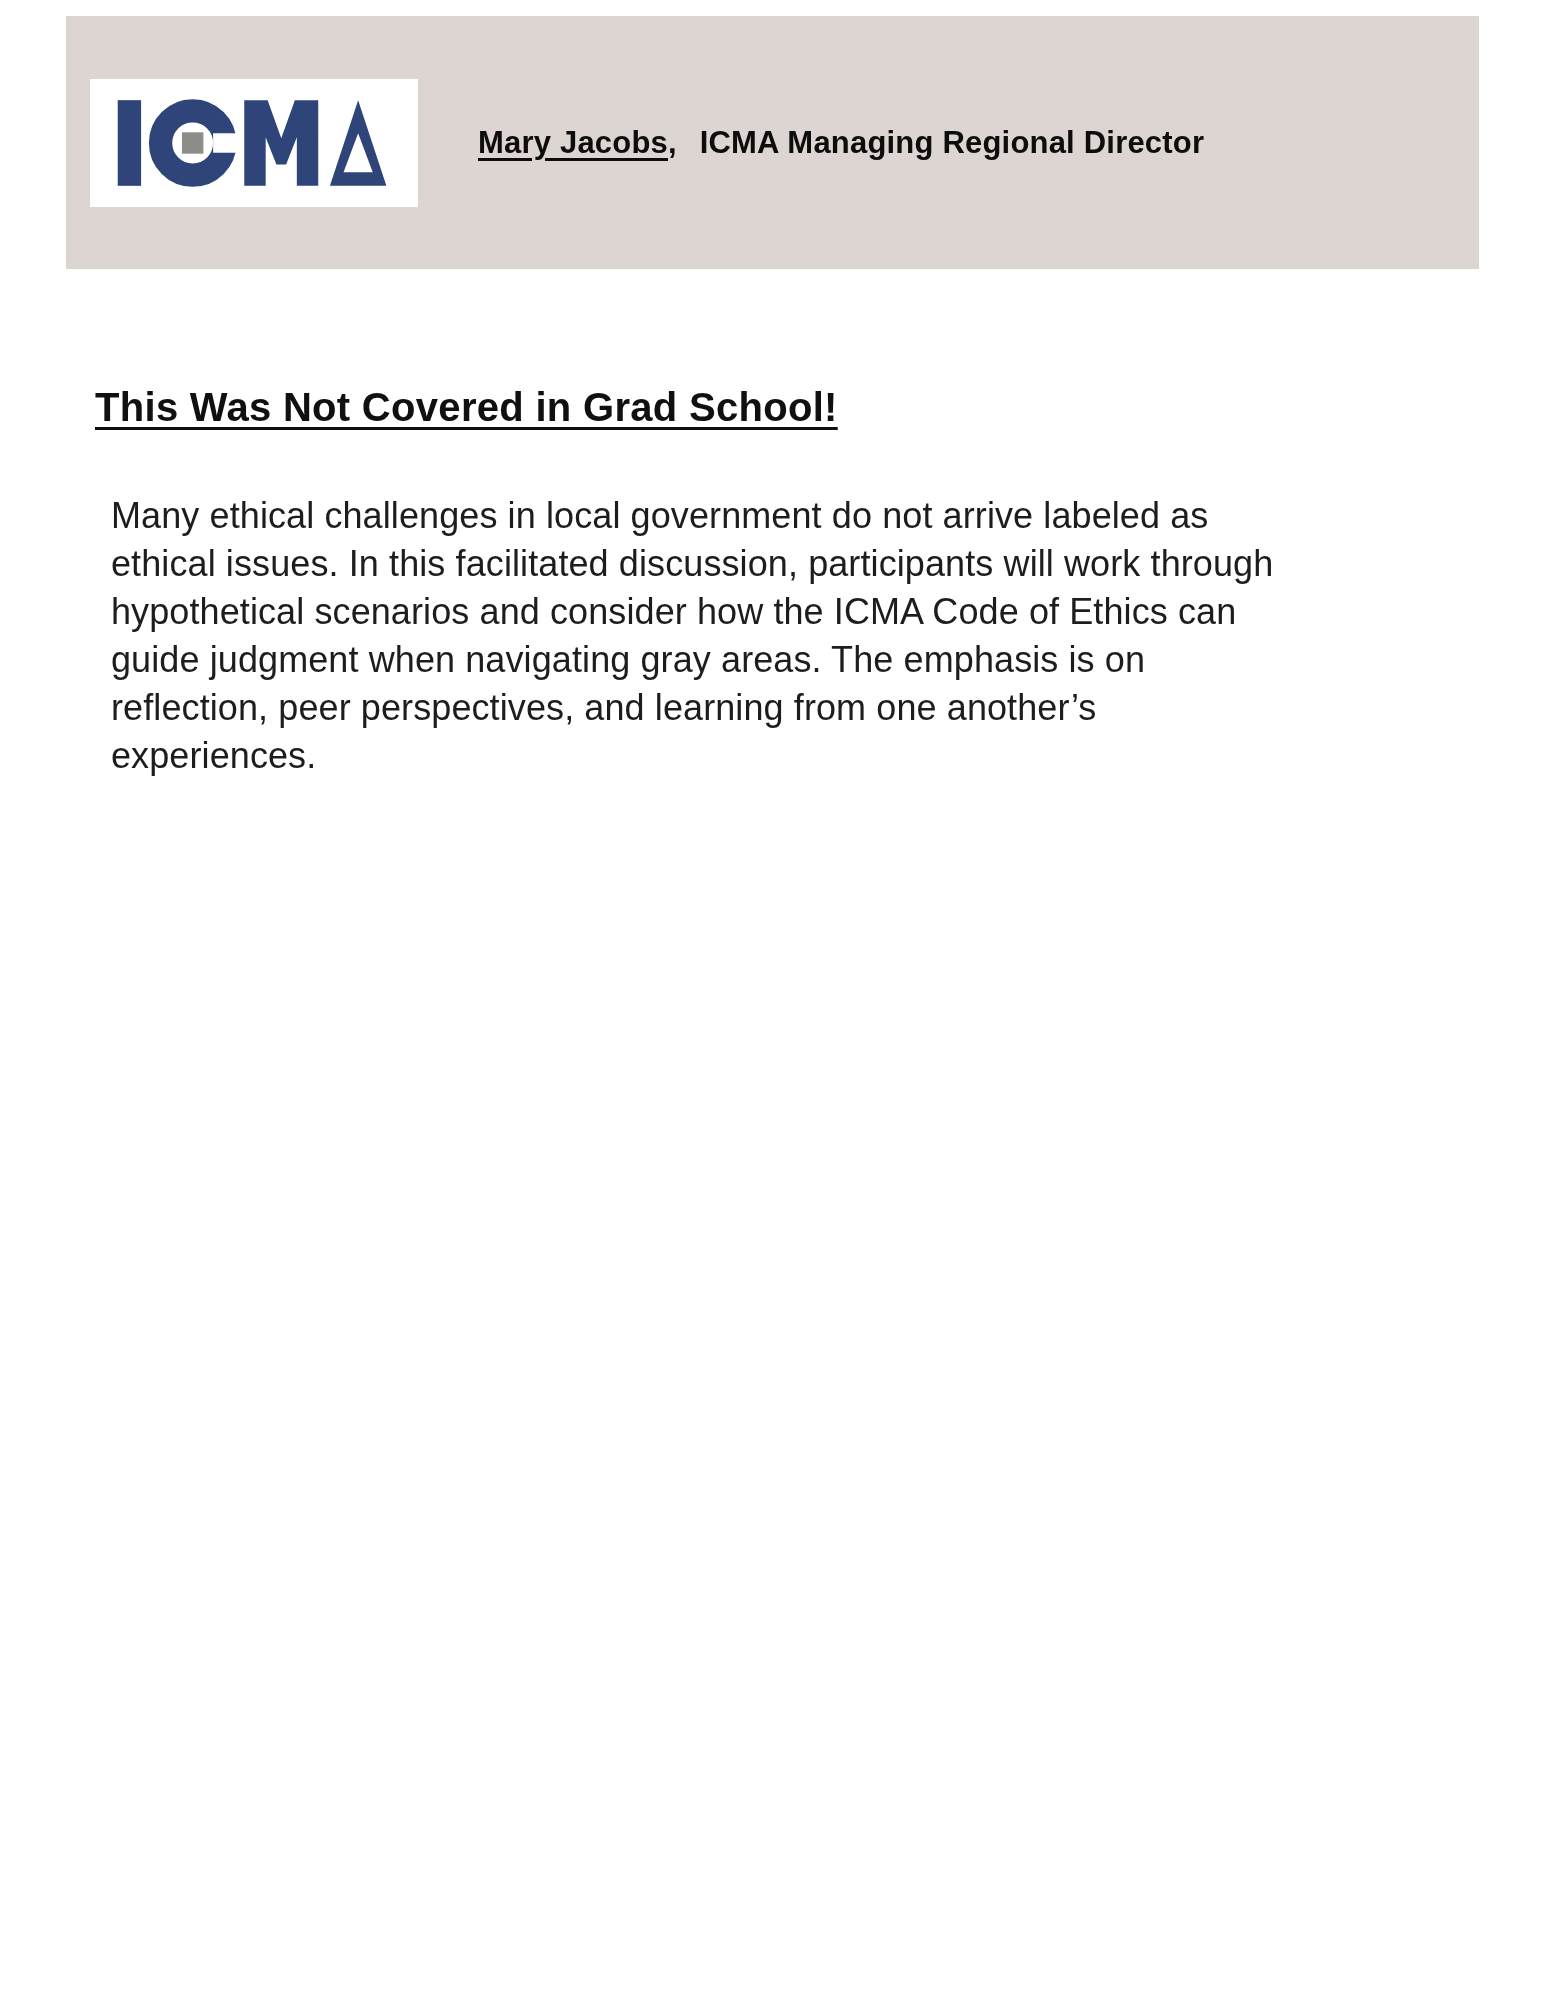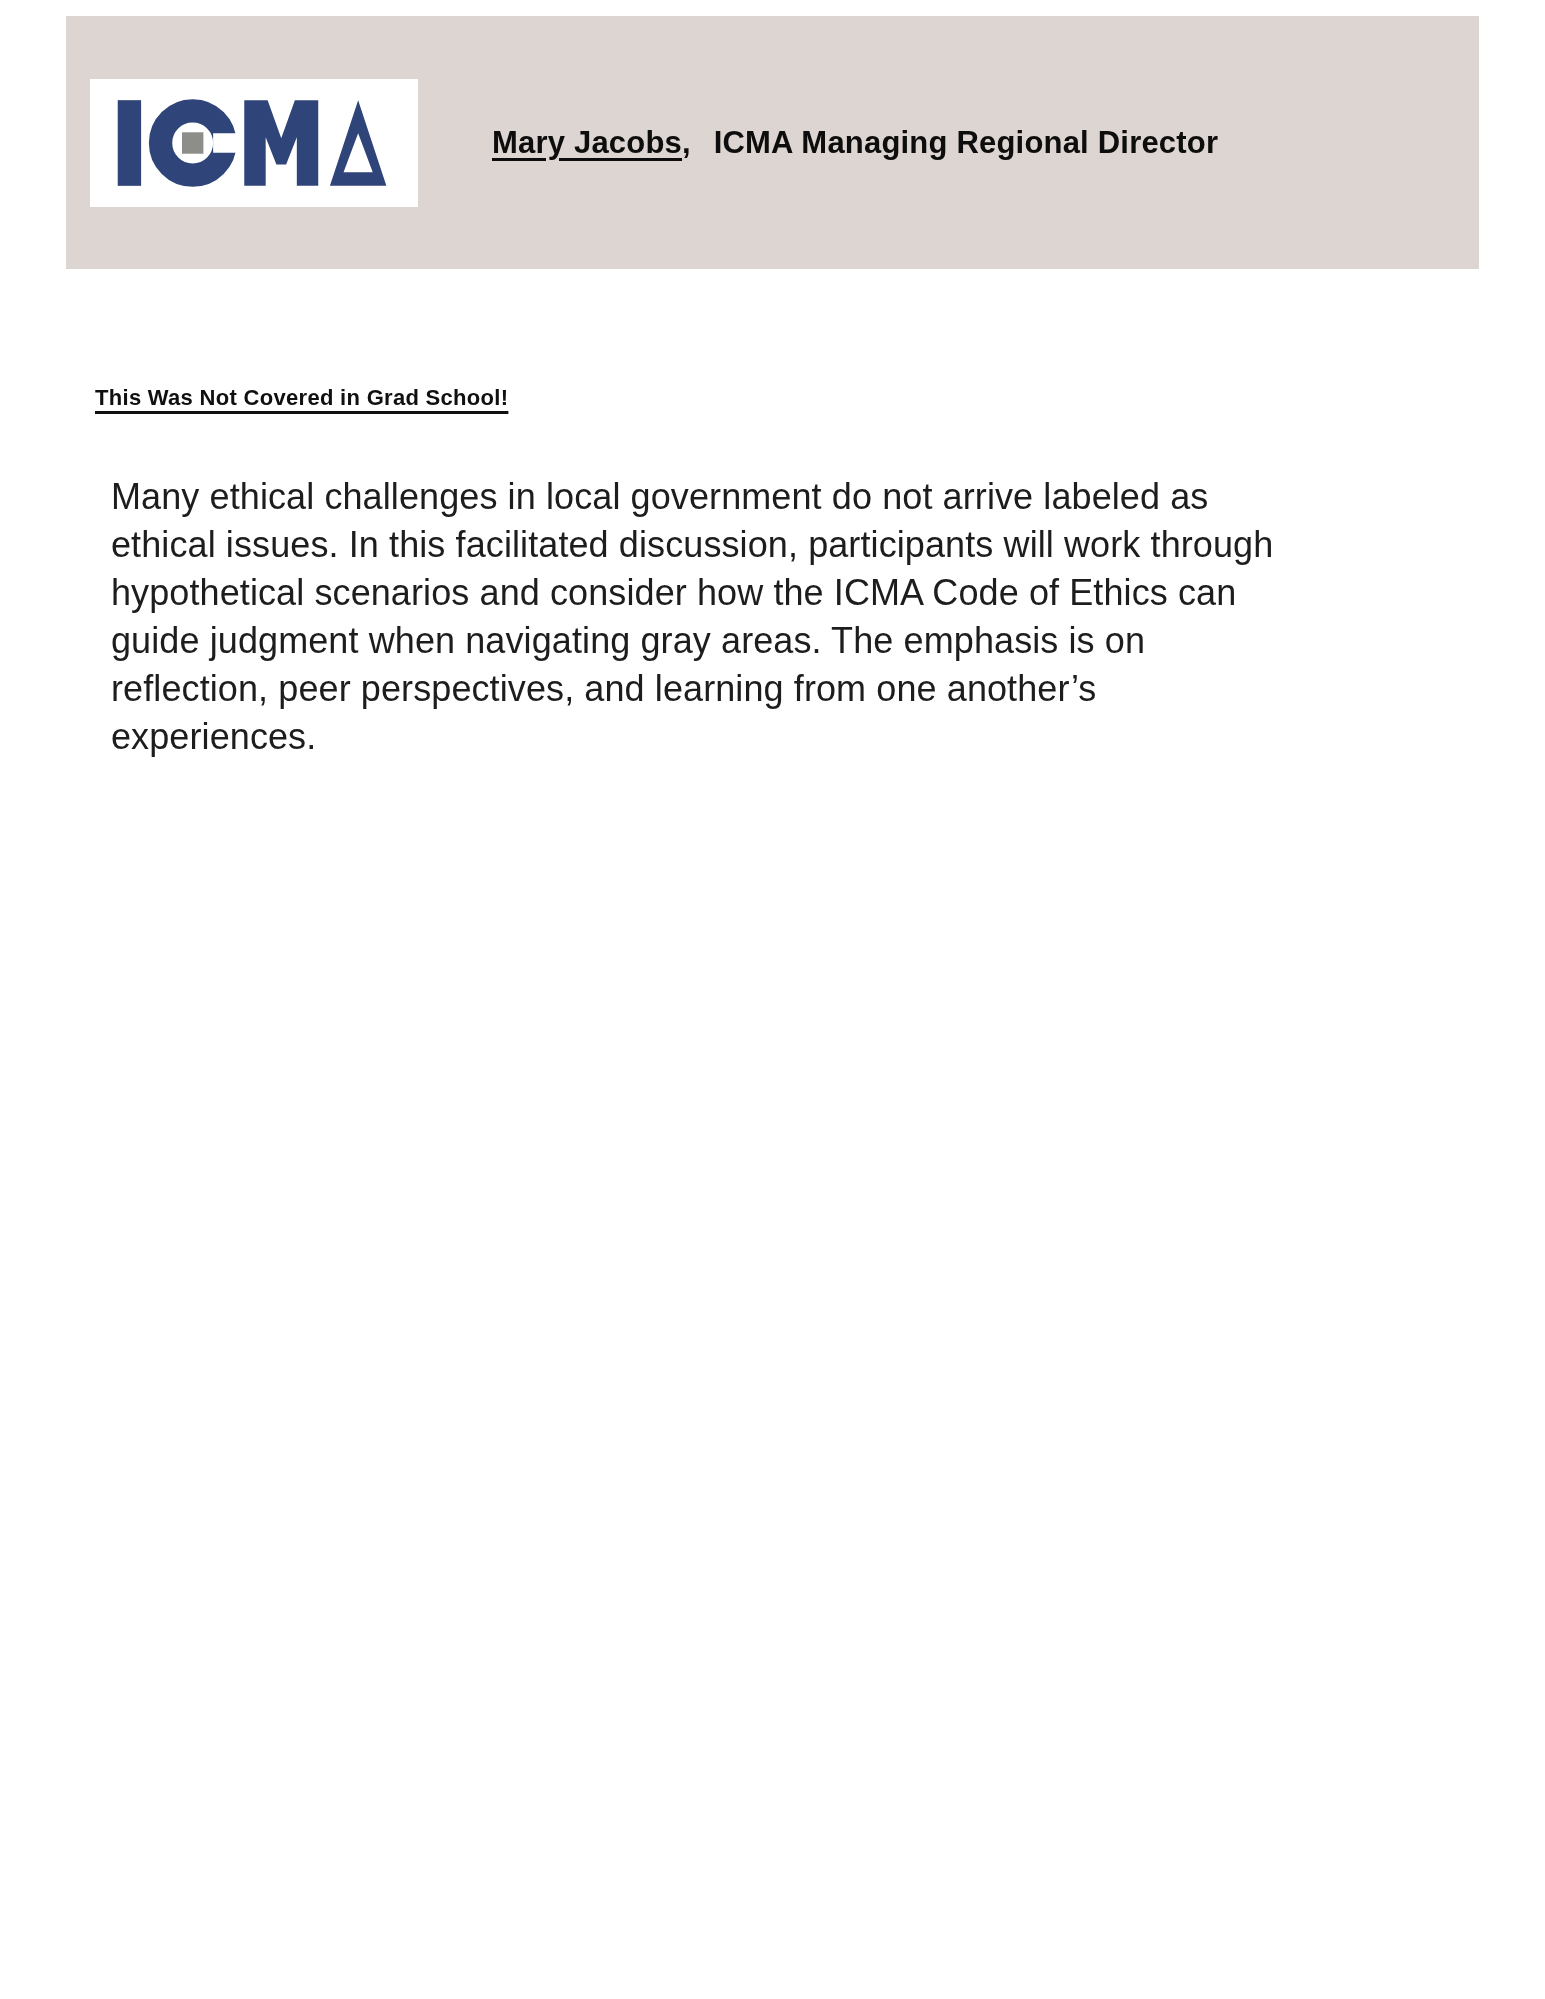--- a/index.html
+++ b/index.html
@@ -18,21 +18,20 @@
   
   .header-band {
     position: absolute;
     left: 66px;
     top: 16px;
     width: 1413px;
     height: 253px;
     background: var(--band, #ddd5d1);
     display: flex;
     align-items: center;
-    gap: 14px;
   }
   .logo-box {
     margin-left: 24px;
     width: 328px;
     height: 128px;
     background: #ffffff;
     display: flex;
     align-items: center;
     justify-content: center;
     flex: 0 0 auto;
@@ -58,21 +57,21 @@
   }
   
   .content {
     position: absolute;
     left: 95px;
     top: 385px;
     width: 1380px;
   }
   .section-heading {
     margin: 0;
-    font-size: 22px;
+    font-size: 40px;
     font-weight: bold;
     color: #101010;
     letter-spacing: 0.3px;
     text-decoration: underline;
     text-decoration-thickness: 3px;
     text-underline-offset: 6px;
   }
   .session-description {
     margin: 62px 0 0 16px;
     font-size: 36px;

